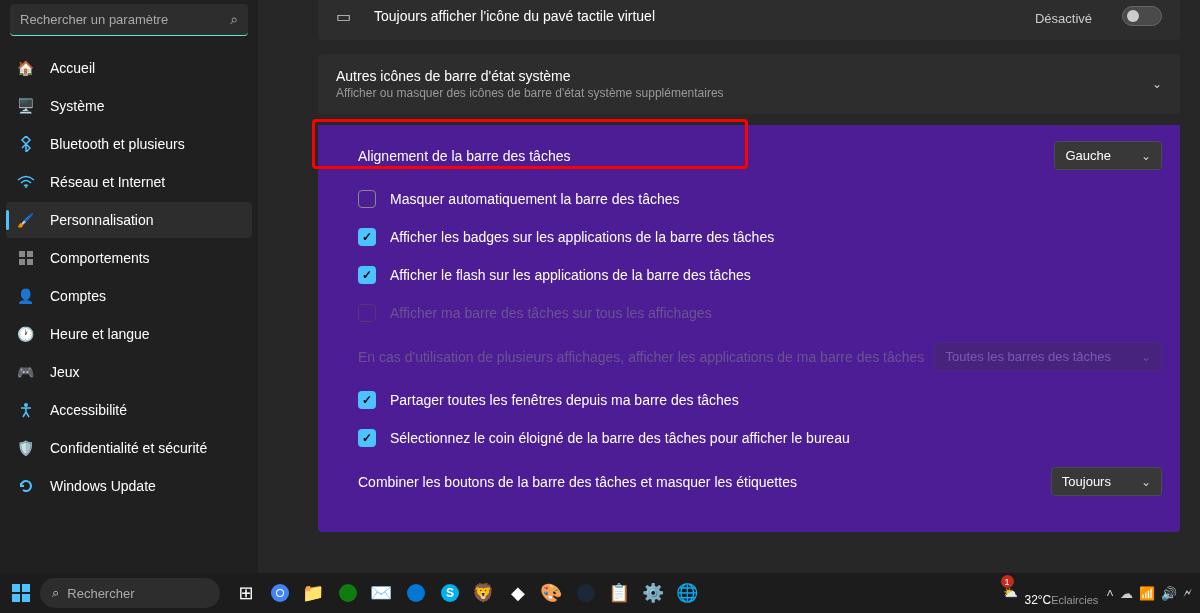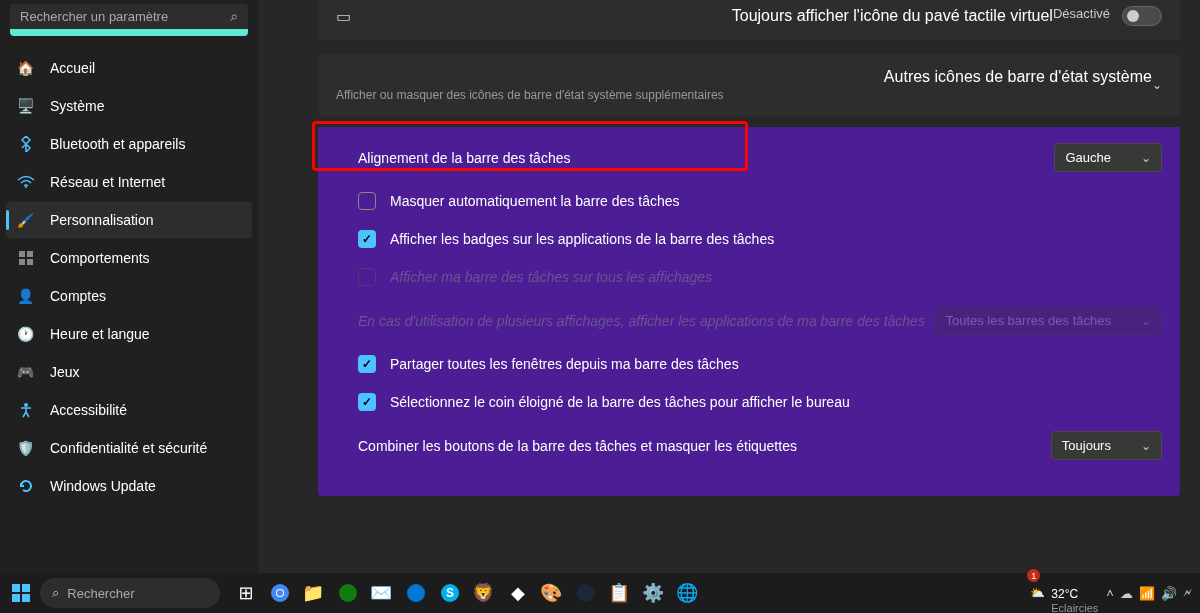--- a/index.html
+++ b/index.html
@@ -1,54 +1,54 @@
 <!DOCTYPE html>
 <html><head>
 <meta charset="utf-8">
 <style>
 * { margin: 0; padding: 0; box-sizing: border-box; font-family: 'Segoe UI', sans-serif; }
 body { width: 1200px; height: 613px; background: #202020; color: #fff; overflow: hidden; position: relative; }
 
 .main-container { display: flex; height: 573px; }
 
 .sidebar { width: 258px; background: #202020; padding: 0; }
-.search-box { margin: 4px 10px 10px 10px; background: #2d2d2d; border-radius: 4px; height: 32px; display: flex; align-items: center; padding: 0 10px; border-bottom: 7px solid #5eead4; }
+.search-box { margin: 4px 10px 10px 10px; background: #2d2d2d; border-radius: 4px; height: 32px; display: flex; align-items: center; padding: 0 10px; border-bottom: 1px solid #5eead4; }
 .search-box input { background: transparent; border: none; color: #ccc; flex: 1; font-size: 13px; outline: none; }
 .search-box input::placeholder { color: #aaa; }
 .search-icon { color: #aaa; font-size: 14px; }
 
 .nav-list { list-style: none; padding: 4px 6px; }
 .nav-item { display: flex; align-items: center; padding: 8px 10px; border-radius: 4px; cursor: pointer; margin-bottom: 2px; font-size: 14px; }
 .nav-item.active { background: #2d2d2d; position: relative; }
 .nav-item.active::before { content: ''; position: absolute; left: 0; top: 8px; bottom: 8px; width: 3px; background: #4cc2ff; border-radius: 2px; }
 .nav-icon { width: 20px; height: 20px; margin-right: 14px; display: flex; align-items: center; justify-content: center; flex-shrink: 0; }
 
 .content { flex: 1; background: #272727; overflow-y: auto; padding: 0 20px 0 60px; }
 
 .setting-row { background: #2d2d2d; border-radius: 4px; margin-bottom: 3px; padding: 14px 18px; display: flex; align-items: center; position: relative; }
 .setting-row.partial-top { border-radius: 0 0 4px 4px; margin-top: -8px; }
 .row-icon { width: 20px; margin-right: 18px; color: #ccc; flex-shrink: 0; }
 .row-text { flex: 1; }
-.row-title { font-size: 16px; color: #fff; text-align: right; }
+.row-title { font-size: 14px; color: #fff; }
 .row-subtitle { font-size: 12px; color: #999; margin-top: 2px; }
-.row-control { display: flex; align-items: flex-start; gap: 4px; }
+.row-control { display: flex; align-items: flex-end; gap: 22px; }
 .chevron { color: #ccc; font-size: 12px; }
 
 .toggle-off { font-size: 13px; color: #ccc; margin-right: 8px; }
 .toggle-switch { width: 40px; height: 20px; background: #4a4a4a; border-radius: 10px; position: relative; border: 1px solid #666; }
 .toggle-switch::after { content: ''; position: absolute; width: 12px; height: 12px; background: #ccc; border-radius: 50%; top: 3px; left: 4px; }
 
 .highlight-red { border: 3px solid #ff0000; border-radius: 4px; }
 .highlight-box-1 { position: absolute; pointer-events: none; }
 
 .expanded-section { background: #4c1d95; border-radius: 0 0 4px 4px; padding: 6px 0 6px 0; margin-top: -3px; margin-bottom: 3px; }
 .sub-row { padding: 10px 18px 10px 40px; display: flex; align-items: center; }
 .sub-row.disabled { opacity: 0.5; }
 .sub-label { flex: 1; font-size: 14px; color: #fff; }
-.sub-row.disabled .sub-label { color: #888; font-style: italic; }
+.sub-row.disabled .sub-label { color: #888; }
 
 .checkbox { width: 18px; height: 18px; border-radius: 4px; margin-right: 14px; display: flex; align-items: center; justify-content: center; flex-shrink: 0; }
 .checkbox.unchecked { border: 1px solid #888; background: transparent; }
 .checkbox.checked { background: #4cc2ff; }
 .checkbox.checked::after { content: '✓'; color: #000; font-size: 12px; font-weight: bold; }
 .checkbox.disabled-unchecked { border: 1px solid #555; background: transparent; }
 
 .dropdown { background: #383838; border: 1px solid #4a4a4a; border-radius: 4px; padding: 6px 10px; display: flex; align-items: center; gap: 30px; font-size: 13px; min-width: 100px; cursor: pointer; }
 .dropdown.disabled { opacity: 0.5; cursor: default; }
 .dropdown.wide { min-width: 200px; text-align: center; }
@@ -56,21 +56,21 @@
 .taskbar { position: absolute; bottom: 0; left: 0; right: 0; height: 40px; background: #1c1c1c; display: flex; align-items: center; padding: 0 8px; }
 .tb-start { width: 26px; height: 26px; display: flex; align-items: center; justify-content: center; margin-right: 6px; cursor: pointer; }
 .tb-search { background: #2d2d2d; border-radius: 16px; height: 30px; width: 180px; display: flex; align-items: center; padding: 0 12px; margin-right: 10px; }
 .tb-search-icon { color: #ccc; margin-right: 8px; font-size: 13px; }
 .tb-search-text { color: #aaa; font-size: 13px; }
 .tb-icons { display: flex; gap: 2px; align-items: center; }
 .tb-icon { width: 32px; height: 32px; display: flex; align-items: center; justify-content: center; cursor: pointer; border-radius: 4px; font-size: 18px; }
 .tb-spacer { flex: 1; }
 .tb-right { display: flex; align-items: center; gap: 8px; }
 .tb-weather { display: flex; align-items: center; gap: 6px; font-size: 12px; cursor: pointer; }
-.tb-weather-text { display: flex; flex-direction: column; line-height: 1.1; margin-top: 16px; }
+.tb-weather-text { display: flex; flex-direction: row; line-height: 1.1; margin-top: 16px; }
 .tb-tray { display: flex; gap: 6px; align-items: center; color: #ccc; font-size: 13px; }
 .tb-tray span { cursor: pointer; }
 .notif-badge { position: relative; }
 .notif-badge::after { content: '1'; position: absolute; top: -3px; left: -3px; background: #c42b1c; color: #fff; border-radius: 8px; font-size: 9px; width: 13px; height: 13px; display: flex; align-items: center; justify-content: center; }
 
 .win-logo { display: grid; grid-template-columns: 1fr 1fr; grid-template-rows: 1fr 1fr; gap: 2px; width: 18px; height: 18px; }
 .win-logo div { background: #4cc2ff; }
 </style>
 </head>
 <body>
@@ -89,21 +89,21 @@
       <li class="nav-item">
           <span class="nav-icon">🖥️</span>
           <span>Système</span>
         </li>
       <li class="nav-item">
           <span class="nav-icon">
             <svg width="16" height="16" viewBox="0 0 16 16">
               <path d="M8 0 L12 4 L8 8 L12 12 L8 16 L8 8 L4 12 M8 8 L4 4 L8 0" stroke="#4cc2ff" stroke-width="1.5" fill="none"></path>
             </svg>
           </span>
-          <span>Bluetooth et appareils</span>
+          <span>Bluetooth et plusieurs</span>
         </li>
       <li class="nav-item">
           <span class="nav-icon">
             <svg width="18" height="14" viewBox="0 0 18 14">
               <path d="M1 5 Q9 -2 17 5 M4 8 Q9 3 14 8 M7 11 Q9 9 11 11" stroke="#4cc2ff" stroke-width="1.5" fill="none"></path>
               <circle cx="9" cy="12" r="1" fill="#4cc2ff"></circle>
             </svg>
           </span>
           <span>Réseau et Internet</span>
         </li>
@@ -190,20 +190,24 @@
             <span class="chevron">⌄</span>
           </div>
         </div>
         <div class="sub-row">
           <div class="checkbox unchecked"></div>
           <span class="sub-label">Masquer automatiquement la barre des tâches</span>
         </div>
         <div class="sub-row">
           <div class="checkbox checked"></div>
           <span class="sub-label">Afficher les badges sur les applications de la barre des tâches</span>
+        </div>
+        <div class="sub-row">
+          <div class="checkbox checked"></div>
+          <span class="sub-label">Afficher le flash sur les applications de la barre des tâches</span>
         </div>
         <div class="sub-row disabled">
           <div class="checkbox disabled-unchecked"></div>
           <span class="sub-label">Afficher ma barre des tâches sur tous les affichages</span>
         </div>
         <div class="sub-row disabled">
           <span class="sub-label">En cas d'utilisation de plusieurs affichages, afficher les applications de ma barre des tâches</span>
           <div class="dropdown wide disabled">
             <span>Toutes les barres des tâches</span>
             <span class="chevron">⌄</span>

